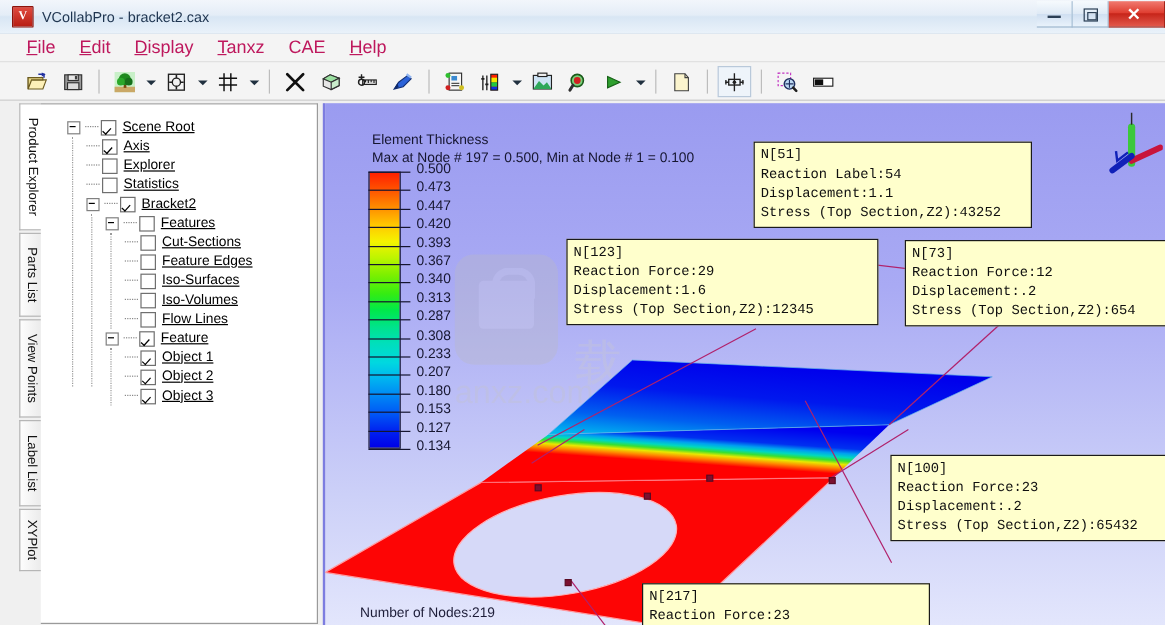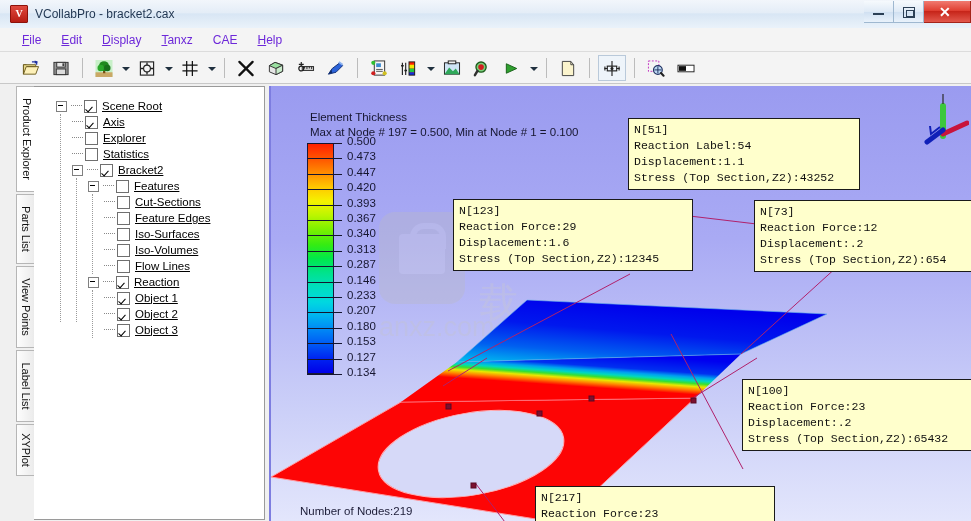--- a/index.html
+++ b/index.html
@@ -103,22 +103,22 @@
     left: 0; top: 28px;
     width: 971px; height: 24px;
     background: #f4f4f4;
     border-bottom: 1px solid #dcdcdc;
     display: flex;
     align-items: center;
     padding-left: 12px;
     box-sizing: border-box;
   }
   .menu-item {
-    font-size: 12px;
-    color: #6d28d9;
+    font-size: 15px;
+    color: #be185d;
     padding: 2px 10px;
     cursor: default;
     white-space: nowrap;
   }
   .menu-item .acc {
     text-decoration: underline;
   }
 
   
   .toolbar {
@@ -703,21 +703,21 @@
       <div class="tnode" style="padding-left:48px">
         <span class="dots"></span>
         <span class="cbox"></span>
         <span class="tlabel">Flow Lines</span>
       </div>
 
       <div class="tnode" style="padding-left:32px">
         <span class="expander"></span>
         <span class="dots"></span>
         <span class="cbox checked"></span>
-        <span class="tlabel">Reaction</span>
+        <span class="tlabel">Feature</span>
       </div>
 
       <div class="tnode" style="padding-left:48px">
         <span class="dots"></span>
         <span class="cbox checked"></span>
         <span class="tlabel">Object 1</span>
       </div>
 
       <div class="tnode" style="padding-left:48px">
         <span class="dots"></span>
@@ -819,21 +819,21 @@
       <div class="legend-val" style="top:61.6px">0.393</div>
       <div class="legend-tick" style="top:77px"></div>
       <div class="legend-val" style="top:77px">0.367</div>
       <div class="legend-tick" style="top:92.4px"></div>
       <div class="legend-val" style="top:92.4px">0.340</div>
       <div class="legend-tick" style="top:107.8px"></div>
       <div class="legend-val" style="top:107.8px">0.313</div>
       <div class="legend-tick" style="top:123.2px"></div>
       <div class="legend-val" style="top:123.2px">0.287</div>
       <div class="legend-tick" style="top:138.6px"></div>
-      <div class="legend-val" style="top:138.6px">0.146</div>
+      <div class="legend-val" style="top:138.6px">0.308</div>
       <div class="legend-tick" style="top:154px"></div>
       <div class="legend-val" style="top:154px">0.233</div>
       <div class="legend-tick" style="top:169.4px"></div>
       <div class="legend-val" style="top:169.4px">0.207</div>
       <div class="legend-tick" style="top:184.8px"></div>
       <div class="legend-val" style="top:184.8px">0.180</div>
       <div class="legend-tick" style="top:200.2px"></div>
       <div class="legend-val" style="top:200.2px">0.153</div>
       <div class="legend-tick" style="top:215.6px"></div>
       <div class="legend-val" style="top:215.6px">0.127</div>
@@ -843,21 +843,21 @@
 
     <div class="nodecount">Number of Nodes:219</div>
 
     <div class="callout" style="left:357px; top:32px; width:232px;">
       <div>N[51]</div>
       <div>Reaction Label:54</div>
       <div>Displacement:1.1</div>
       <div>Stress (Top Section,Z2):43252</div>
     </div>
 
-    <div class="callout" style="left:182px; top:113px; width:240px;">
+    <div class="callout" style="left:201px; top:113px; width:260px;">
       <div>N[123]</div>
       <div>Reaction Force:29</div>
       <div>Displacement:1.6</div>
       <div>Stress (Top Section,Z2):12345</div>
     </div>
 
     <div class="callout" style="left:483px; top:114px; width:232px;">
       <div>N[73]</div>
       <div>Reaction Force:12</div>
       <div>Displacement:.2</div>

